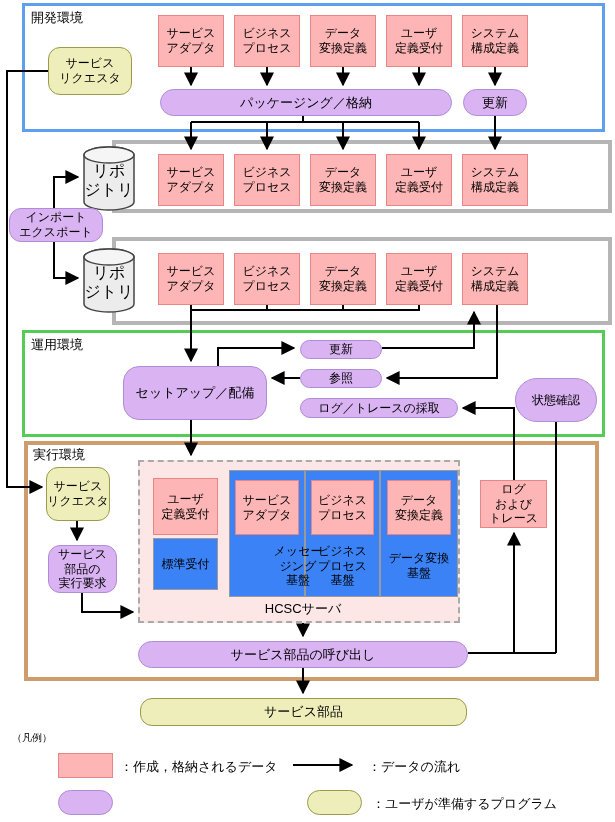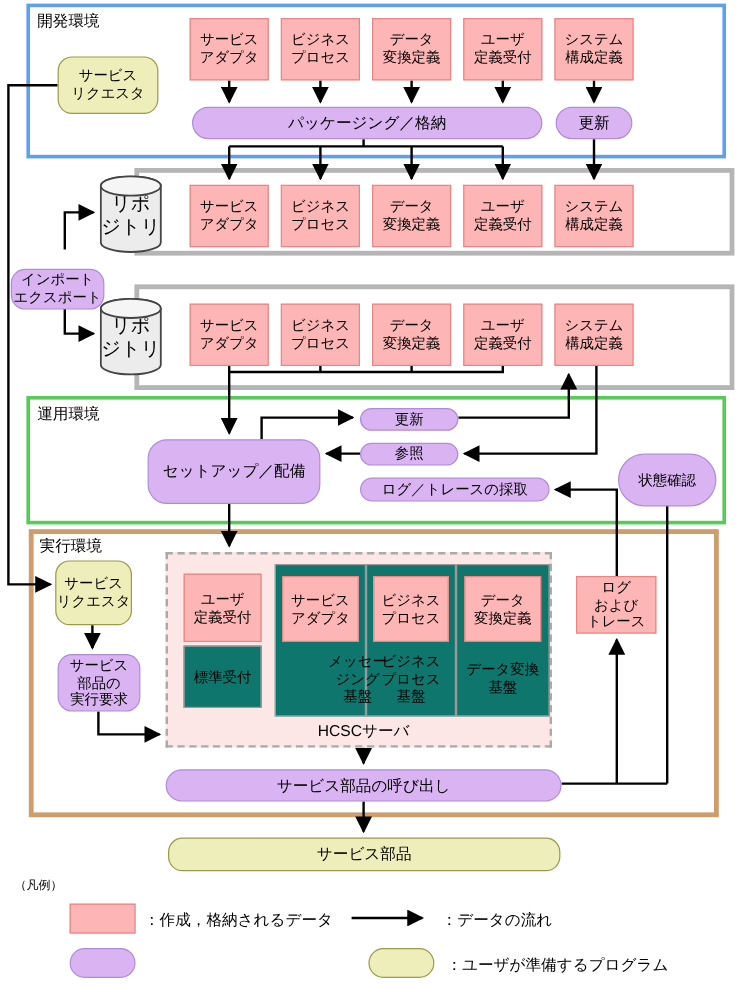--- a/index.html
+++ b/index.html
@@ -7,21 +7,21 @@
           font-family:"Liberation Sans","DejaVu Sans",sans-serif;color:#000;overflow:hidden;}
   .sec{position:absolute;box-sizing:border-box;background:transparent;}
   .sec-label{position:absolute;font-size:13px;white-space:pre;}
   svg.wires{position:absolute;left:0;top:0;z-index:5;}
   .node{position:absolute;box-sizing:border-box;display:flex;align-items:center;justify-content:center;
         text-align:center;white-space:pre-line;font-size:12px;line-height:1.22;z-index:10;}
   .pink{background:#fdb5b5;border:1px solid #e98585;}
   .purple{background:#d9b3f2;border:1px solid #b08cd8;border-radius:12px;}
   .pill{border-radius:999px;}
   .yellow{background:#eeeebb;border:1px solid #9a9a4a;border-radius:12px;}
-  .white{background:#0f766e;border:1px solid #999;}
+  .white{background:#3b82f6;border:1px solid #999;}
   .plain{background:transparent;border:none;}
   .hcsc{position:absolute;box-sizing:border-box;background:#fce6e6;border:2px dashed #aaa;z-index:8;}
   .cyl{position:absolute;z-index:10;}
   .cyl-label{position:absolute;z-index:11;display:flex;align-items:center;justify-content:center;
              text-align:center;white-space:pre-line;font-size:16px;line-height:1.2;}
   .legend-title{position:absolute;font-size:10px;z-index:10;text-align:right;}
   .lg-text{position:absolute;font-size:13px;white-space:pre;z-index:10;}
   .sw{position:absolute;box-sizing:border-box;z-index:10;}
 </style>
 </head>
@@ -124,21 +124,21 @@
 アダプタ</div>
   <div class="node pink" style="left:234px;top:154px;width:66px;height:52px;">ビジネス
 プロセス</div>
   <div class="node pink" style="left:310px;top:154px;width:66px;height:52px;">データ
 変換定義</div>
   <div class="node pink" style="left:386px;top:154px;width:66px;height:52px;">ユーザ
 定義受付</div>
   <div class="node pink" style="left:462px;top:154px;width:66px;height:52px;">システム
 構成定義</div>
 
-  <div class="node purple" style="left:9px;top:224px;width:78px;height:34px;">インポート
+  <div class="node purple" style="left:9px;top:208px;width:94px;height:34px;">インポート
 エクスポート</div>
 
   <svg class="cyl" style="left:83px;top:248px;" width="52" height="66" viewBox="0 0 52 66">
     <path d="M1 9 A25 8 0 0 1 51 9 L51 56 A25 8 0 0 1 1 56 Z" fill="#ececec" stroke="#444" stroke-width="1.5"></path>
     <ellipse cx="26" cy="9" rx="25" ry="8" fill="#f5f5f5" stroke="#444" stroke-width="1.5"></ellipse>
   </svg>
   <div class="cyl-label" style="left:83px;top:260px;width:52px;height:44px;">リポ
 ジトリ</div>
   <div class="node pink" style="left:158px;top:253px;width:66px;height:52px;">サービス
 アダプタ</div>

